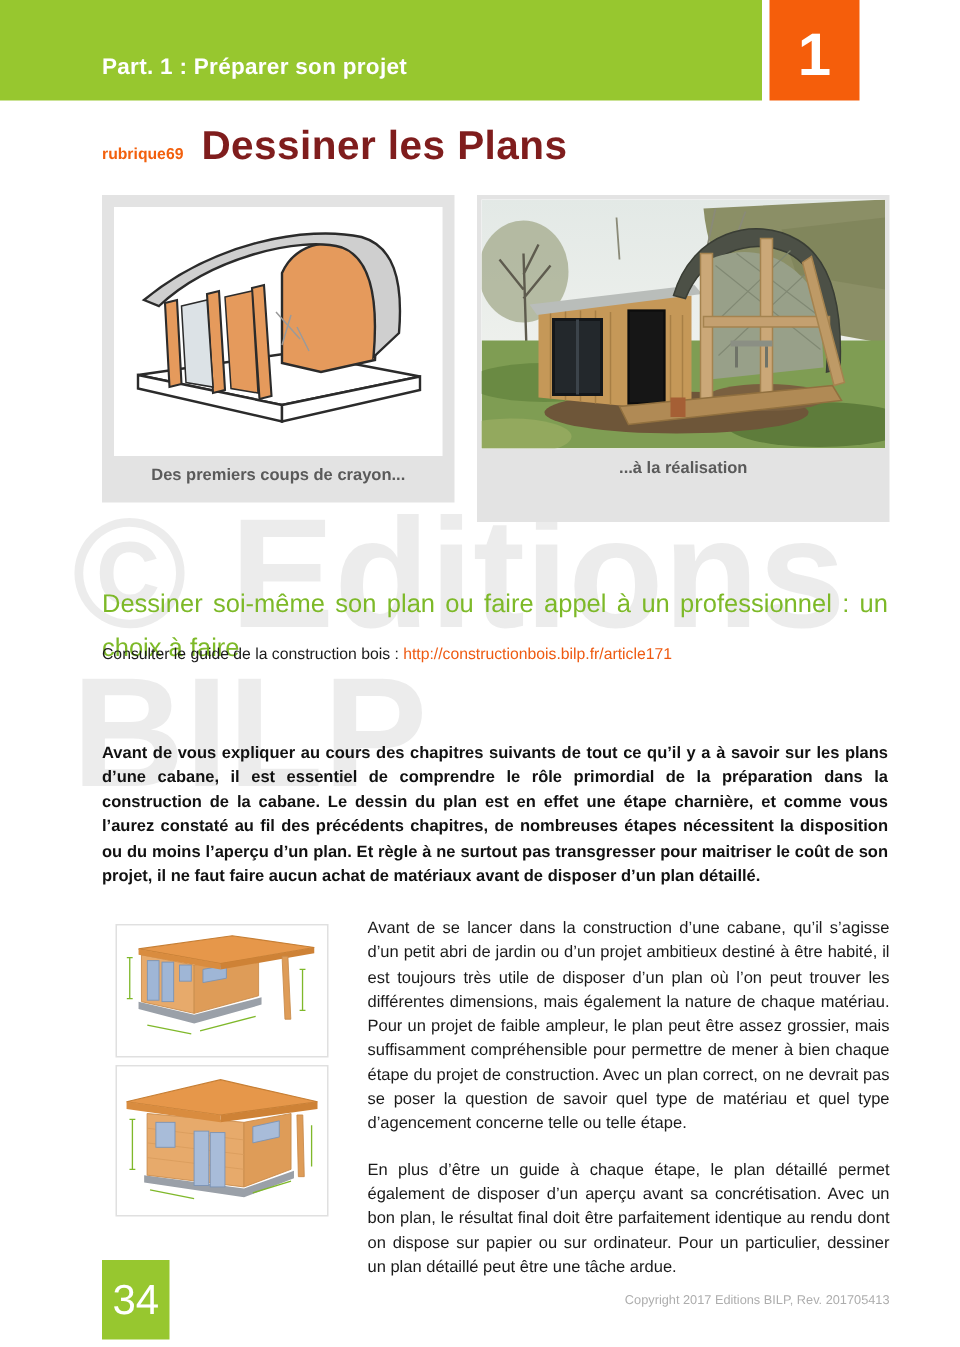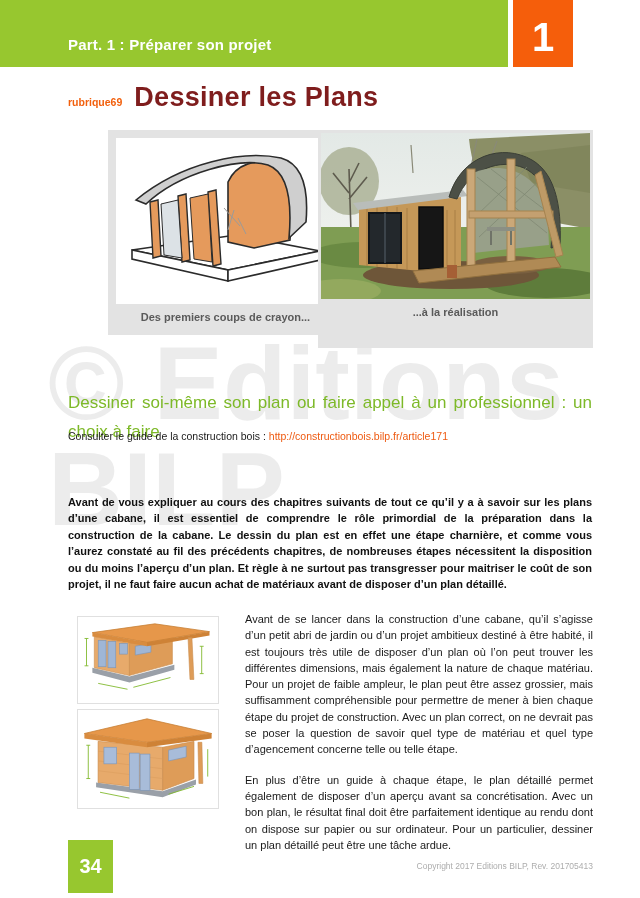--- a/index.html
+++ b/index.html
@@ -12,21 +12,21 @@
   .part-label{position:absolute;left:68px;top:36px;color:#fff;font-size:15px;font-weight:bold;letter-spacing:.2px;}
   .part-number-box{position:absolute;left:513px;top:0;width:60px;height:67px;background:#F55E0B;
     display:flex;align-items:center;justify-content:center;}
   .part-number{color:#fff;font-size:40px;font-weight:bold;line-height:1;padding-top:6px;}
   
   .title-row{position:absolute;left:68px;top:82px;display:flex;align-items:baseline;}
   .rubrique-label{color:#F2600D;font-size:10.5px;font-weight:bold;}
   .page-title{color:#7f1d1d;font-size:27px;font-weight:bold;margin-left:12px;letter-spacing:.3px;}
   
   .figure{position:absolute;background:#E3E3E3;box-sizing:border-box;}
-  .figure-left{left:68px;top:130px;width:235px;height:205px;padding:8px 8px 0 8px;margin-left:40px;}
+  .figure-left{left:68px;top:130px;width:235px;height:205px;padding:8px 8px 0 8px;}
   .figure-right{left:318px;top:130px;width:275px;height:218px;padding:3px 3px 16px 3px;}
   .figure-img{background:#fff;overflow:hidden;}
   .figure-img svg{display:block;}
   .fig-caption{color:#5A5A5A;font-size:11px;font-weight:bold;text-align:center;margin-top:7px;}
   .fig-credit{color:#6E6E6E;font-size:9.5px;margin:8px 0 0 8px;}
   .orange-link{color:#EE5A11;text-decoration:none;cursor:pointer;}
   
   .watermark{position:absolute;left:48px;top:330px;width:640px;z-index:0;pointer-events:none;
     font-size:104px;font-weight:bold;line-height:1.02;color:rgba(40,40,40,0.09);white-space:nowrap;overflow:hidden;}
   
@@ -43,21 +43,21 @@
     font-weight:bold;color:#111;text-align:justify;}
   .subheading{position:absolute;left:68px;top:595px;color:#8CC63F;font-size:11.5px;font-weight:bold;}
   .plans-col{position:absolute;left:77px;top:616px;width:142px;}
   .plan-img{background:#fff;border:1px solid #E0E0E0;margin-bottom:5px;overflow:hidden;}
   .text-col{position:absolute;left:245px;top:611px;width:348px;font-size:11px;line-height:16.3px;
     color:#1A1A1A;text-align:justify;}
   .text-col p{margin:0 0 14px 0;}
   
   .page-number-box{position:absolute;left:68px;top:840px;width:45px;height:53px;background:#97C72F;
     display:flex;align-items:center;justify-content:center;}
-  .page-number{color:#fff;font-size:20px;font-weight:bold;text-align:center;}
+  .page-number{color:#fff;font-size:28px;font-weight:normal;text-align:center;}
   .footer-copyright{position:absolute;right:47px;top:861px;font-size:8.5px;color:#ADADAD;}
 </style>
 </head>
 <body>
 
 <div class="watermark">
   <div>© Editions</div>
   <div>BILP</div>
 </div>
 

